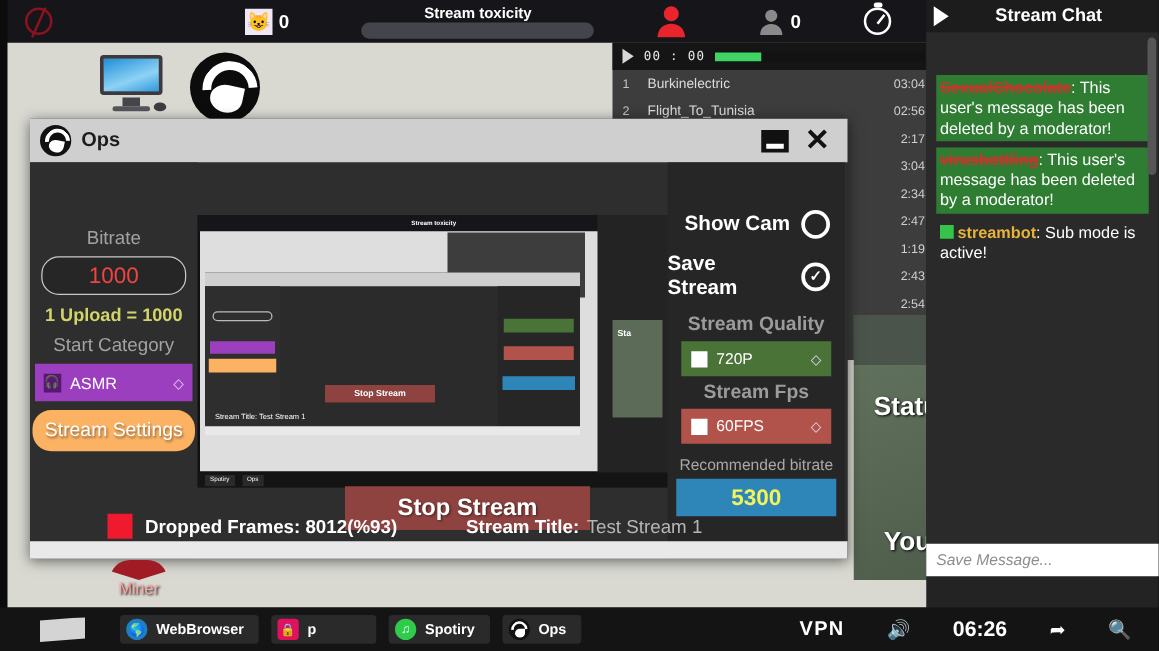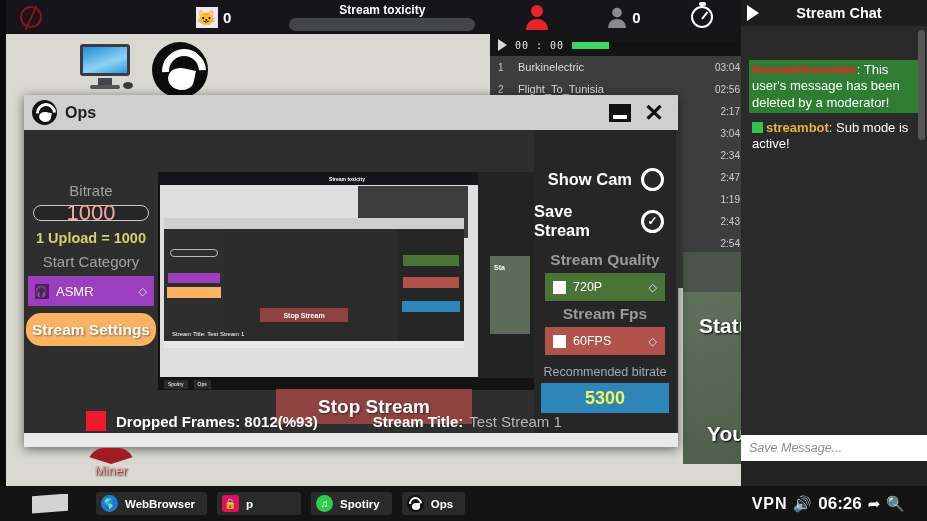--- a/index.html
+++ b/index.html
@@ -82,30 +82,30 @@
   .btn-min { width:22px;height:18px;background:#111;position:relative;}
   .btn-min:after{content:"";position:absolute;left:4px;bottom:3px;width:14px;height:4px;background:#fff;}
   .btn-close { font-size:24px; font-weight:bold; color:#111; line-height:18px; }
 
   .ops-body { position:relative; height:317px; background:#2e2e2e;padding-left:40px; }
 
   
   .left-col { position:absolute; left:0; top:0; width:134px; height:100%; background:#2e2e2e;
               padding-top:52px; text-align:center; }
   .lab { color:#a2a2a2; font-size:15px; margin-bottom:6px; }
-  .bitrate-pill { width:116px;height:16px;margin:0 auto; border:1.5px solid #c9c9c9; border-radius:14px;
-                  background:#262626; color:#fca5a5; font-size:22px; display:flex;align-items:center;justify-content:center;}
+  .bitrate-pill { width:116px;height:31px;margin:0 auto; border:1.5px solid #c9c9c9; border-radius:14px;
+                  background:#262626; color:#ef4444; font-size:18px; display:flex;align-items:center;justify-content:center;}
   .upload-eq { color:#d2d46a; font-size:14.5px; font-weight:bold; margin:9px 0 7px; }
   .cat-select { width:126px;height:30px;margin:1px auto 0; background:#9b3fbf; display:flex;align-items:center;
                 padding:0 7px; gap:7px; }
   .cat-ic { width:14px;height:15px;background:#5a1673; display:flex;align-items:center;justify-content:center;font-size:10px;color:#e2b6f5;}
   .cat-select .v { color:#fff; font-size:13px; flex:1; text-align:left;}
   .chev { color:#e8d4f2; font-size:11px; }
   .stream-settings-btn { width:130px;height:33px;margin:7px auto 0; background:#fbb263;
-        display:flex;align-items:center;justify-content:center; color:#fff; font-size:15.5px;font-weight:bold;
+        display:flex;align-items:center;justify-content:center; color:#fff; font-size:15.5px;font-weight:normal;
         text-shadow:1px 1px 2px rgba(0,0,0,.45);border-radius:15px;}
 
   
   .preview { position:absolute; left:134px; top:42px; width:378px; height:218px; background:#111; overflow:hidden;}
 
   
   .right-col { position:absolute; right:2px; top:0; width:142px; height:100%; background:#262626; padding-top:38px;}
   .toggle-row { display:flex; align-items:center; justify-content:flex-end; gap:9px; padding-right:12px; margin-bottom:11px;}
   .toggle-row .tl { color:#fff; font-size:16.5px; font-weight:bold;}
   .circ { width:23px;height:23px;border-radius:50%;border:3px solid #fff; display:flex;align-items:center;justify-content:center;color:#fff;font-size:12px;font-weight:bold;}
@@ -158,21 +158,21 @@
   .tb-start { width:36px;height:20px;background:#d4d4d4; clip-path: polygon(0 14%,100% 0,100% 86%,0 100%); margin:0 18px 0 22px;}
   .task { height:23px; background:#2a2a2a; border-radius:3px; display:flex; align-items:center; gap:7px; padding:0 12px 0 5px;}
   .task .tlbl { color:#fff; font-size:11.5px; font-weight:bold;}
   .tic { width:17px;height:17px;border-radius:50%; display:flex;align-items:center;justify-content:center;font-size:10px;color:#fff;}
   .tic.web{background:#1f7fc4;}
   .tic.pw{background:#e0115f; border-radius:3px;}
   .tic.spot{background:#2ecc4a;}
   .tic.ops{background:#111; position:relative; overflow:hidden;}
   .tic.ops:before{content:"";position:absolute;left:2px;top:2px;width:9px;height:9px;border:2px solid #fff;border-radius:50%;border-right-color:transparent;border-bottom-color:transparent;transform:rotate(42deg);}
   .tic.ops:after{content:"";position:absolute;left:5px;top:8px;width:8px;height:7px;background:#fff;border-radius:50% 0 50% 50%;}
-  .tb-right { margin-left:auto; display:flex; align-items:center; gap:6px; padding-right:12px;}
+  .tb-right { margin-left:auto; display:flex; align-items:center; gap:34px; padding-right:12px;}
   .vpn { color:#fff; font-size:16px; font-weight:bold; letter-spacing:1px;}
   .spk { color:#fff; font-size:15px; }
   .clock { color:#fff; font-size:17px; font-weight:bold;}
   .logout { color:#fff; font-size:15px;}
   .searchg { color:#d8d8d8; font-size:15px;}
 
   
   .mini { position:absolute; inset:0; transform-origin: top left; }
   .mini-top { position:absolute; left:0;top:0; width:100%; height:13px; background:#16161a; color:#fff; font-size:5px;
               display:flex;align-items:center;justify-content:center; font-weight:bold;}
@@ -413,20 +413,23 @@
       <div class="chat-tri"></div>
       <div class="t">Stream Chat</div>
     </div>
     <div class="chat-body">
       <div class="chat-scroll"></div>
 
       <div class="msg deleted" style="margin-top:28px">
         <span class="uname strike">SexualChocolate</span><span>: This user's message has been deleted by a moderator!</span>
       </div>
 
+      <div class="msg deleted">
+        <span class="uname strike">virusbottling</span><span>: This user's message has been deleted by a moderator!</span>
+      </div>
 
       <div class="msg">
         <span class="badge-green"></span><span class="uname bot">streambot</span><span>: Sub mode is active!</span>
       </div>
 
       <div class="chat-input">
         <span>Save Message...</span>
       </div>
     </div>
   </div>

